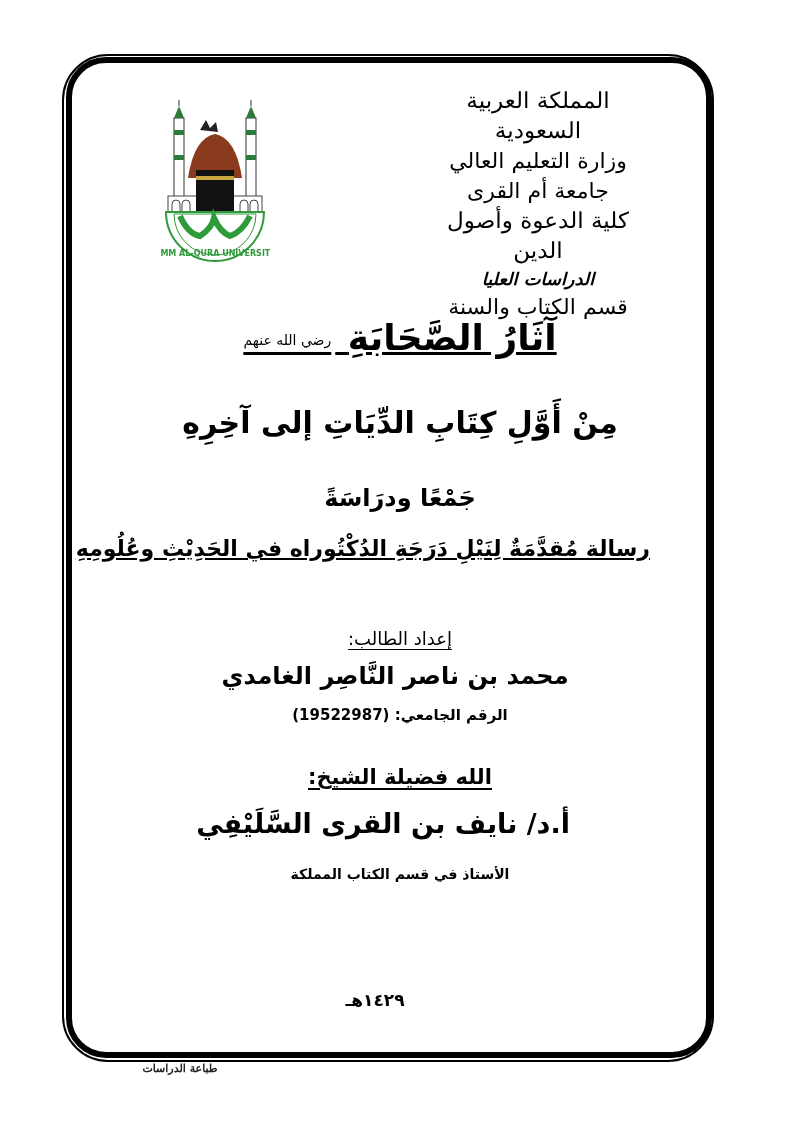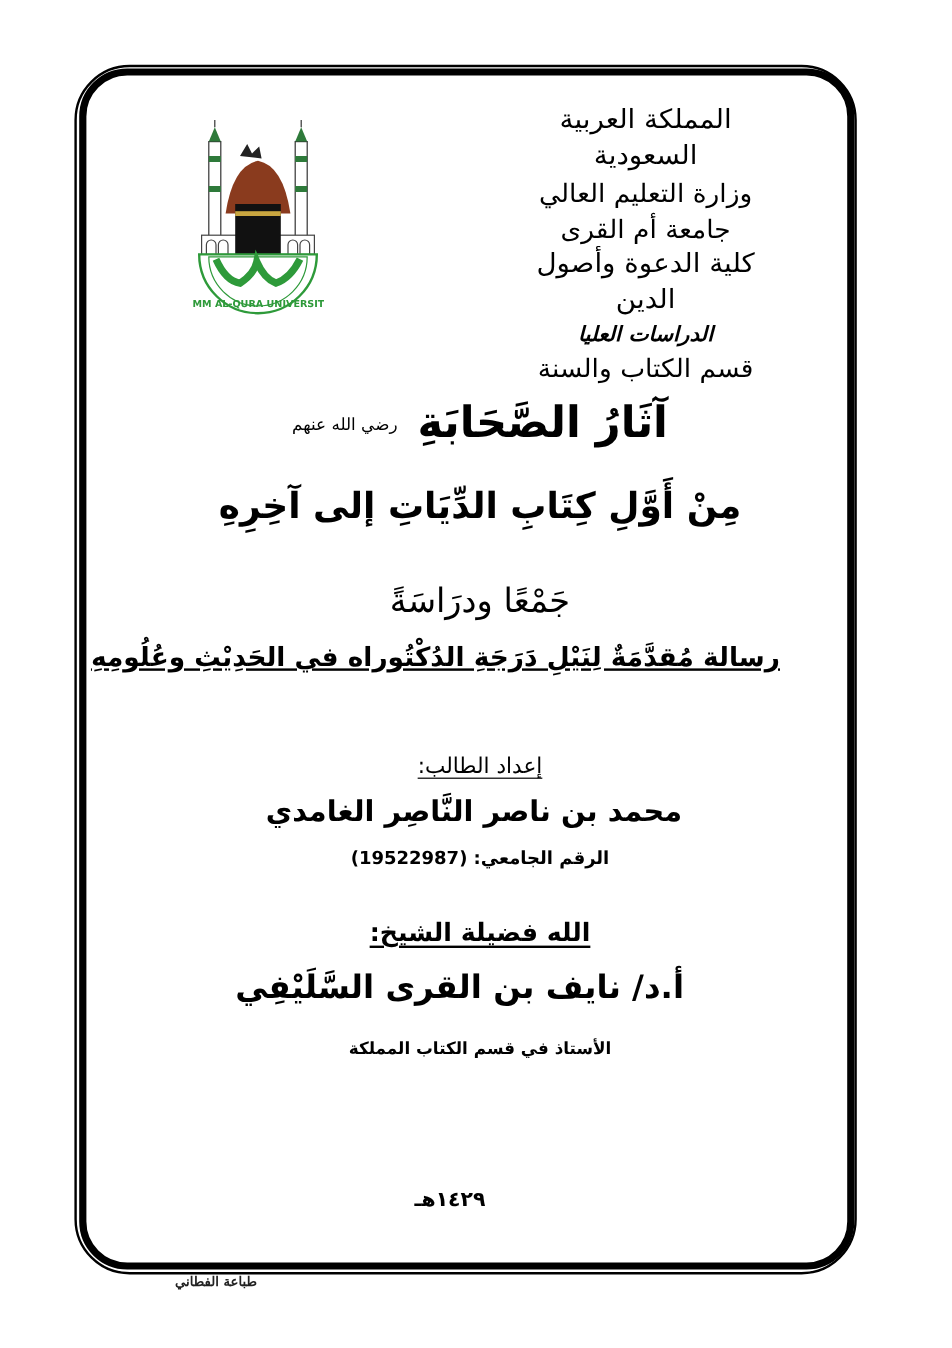--- a/index.html
+++ b/index.html
@@ -11,24 +11,24 @@
   
   .header { position:absolute; left:448px; top:86px; width:180px; direction:rtl; text-align:center; font-family:"DejaVu Serif", serif; }
   .header .line { font-size:21px; line-height:30px; letter-spacing:-0.5px; transform:scaleX(1.05); }
   .header .line.big { font-size:22px; }
   .header .line.small { font-size:17px; line-height:26px; font-style:italic; font-weight:bold; }
 
   
   .logo { position:absolute; left:160px; top:100px; width:110px; height:165px; }
 
   
-  .title1 { left:190px; top:330px; width:420px; font-size:36px; font-weight:bold; line-height:46px; }
+  .title1 { left:190px; top:315px; width:420px; font-size:36px; font-weight:bold; line-height:46px;text-decoration:underline; }
   .title1 .honorific { font-size:14px; font-weight:normal; vertical-align:middle; margin-right:4px; }
   .title2 { left:160px; top:398px; width:480px; font-size:30px; font-weight:bold; line-height:50px; }
-  .subtitle { left:280px; top:484px; width:240px; font-size:28px; font-weight:normal; }
+  .subtitle { left:280px; top:484px; width:240px; font-size:24px; font-weight:bold; }
   .thesis { left:150px; top:536px; width:500px; font-size:22px; font-weight:bold;text-decoration:underline; }
 
   .label-u { text-decoration:underline; text-underline-offset:4px; }
   .prep-label { left:300px; top:628px; width:200px; font-size:18px; font-weight:normal; }
   .student { left:220px; top:662px; width:350px; font-size:24px; font-weight:bold; }
   .uid { left:260px; top:706px; width:280px; font-size:15px; font-weight:bold; }
   .sup-label { left:270px; top:765px; width:260px; font-size:21px; font-weight:bold; }
   .sup-name { left:220px; top:808px; width:350px; font-size:27px; font-weight:bold; }
   .sup-title { left:260px; top:866px; width:280px; font-size:14px; font-weight:bold; }
   .date { left:300px; top:990px; width:150px; font-size:17px; font-weight:bold; }
@@ -93,13 +93,13 @@
 <div class="ar prep-label label-u">إعداد الطالب:</div>
 <div class="ar student">محمد بن ناصر النَّاصِر الغامدي</div>
 <div class="ar uid">الرقم الجامعي: (19522987)</div>
 
 <div class="ar sup-label label-u">الله فضيلة الشيخ:</div>
 <div class="ar sup-name">أ.د/ نايف بن القرى السَّلَيْفِي</div>
 <div class="ar sup-title">الأستاذ في قسم الكتاب المملكة</div>
 
 <div class="ar date">١٤٢٩هـ</div>
 
-<div class="printer">طباعة الفطاني</div>
+<div class="printer">طباعة الدراسات</div>
 
 </body></html>

